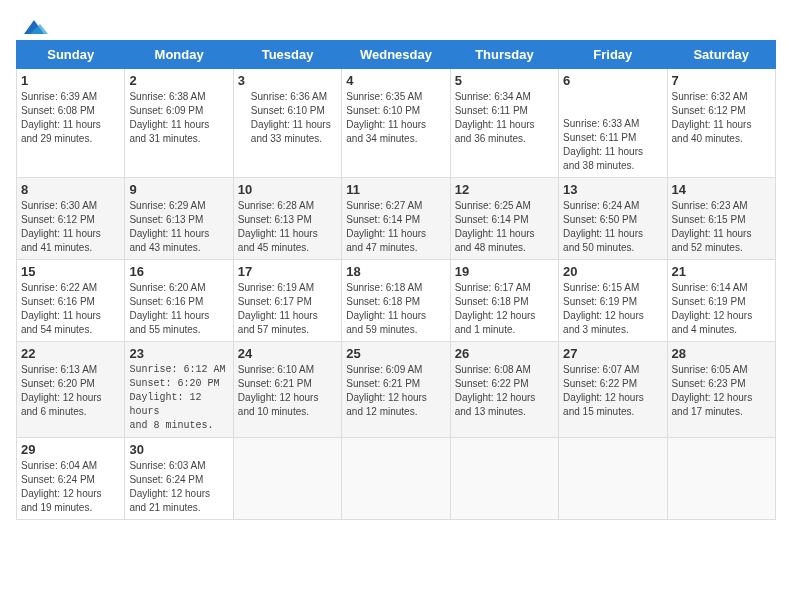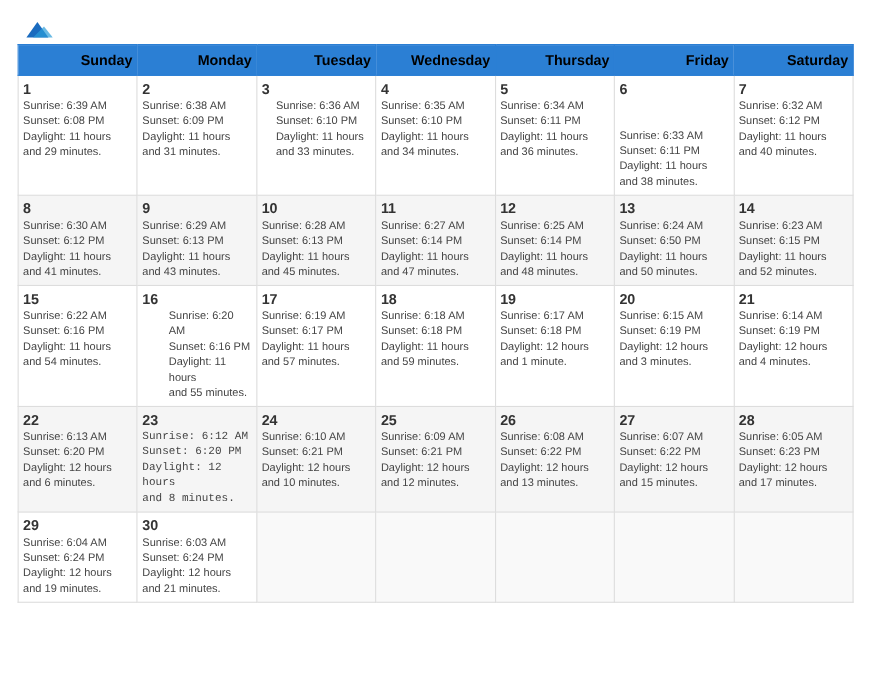--- a/index.html
+++ b/index.html
@@ -33,23 +33,23 @@
       font-size: 16px;
       color: #555;
     }
     table {
       width: 100%;
       border-collapse: collapse;
       font-size: 11px;
     }
     thead tr th {
       background-color: #2b7fd4;
-      color: #000000;
+      color: #ffffff;
       padding: 6px 4px;
-      text-align: right;
+      text-align: center;
       font-size: 13px;
       font-weight: bold;
       border: 1px solid #2b7fd4;
     }
     tbody tr td {
       border: 1px solid #ddd;
       vertical-align: top;
       padding: 4px;
       width: 14.28%;
       min-height: 70px;
@@ -212,21 +212,21 @@
       <tr>
         <td>
           <span class="day-num">15</span>
           <div class="day-info" style="white-space: pre-line;">Sunrise: 6:22 AM
 Sunset: 6:16 PM
 Daylight: 11 hours
 and 54 minutes.</div>
         </td>
         <td>
           <span class="day-num">16</span>
-          <div class="day-info" style="white-space: pre-line; margin-left: 24px;">Sunrise: 6:20 AM
+          <div class="day-info" style="white-space: pre-line;">Sunrise: 6:20 AM
 Sunset: 6:16 PM
 Daylight: 11 hours
 and 55 minutes.</div>
         </td>
         <td>
           <span class="day-num">17</span>
           <div class="day-info" style="white-space: pre-line;">Sunrise: 6:19 AM
 Sunset: 6:17 PM
 Daylight: 11 hours
 and 57 minutes.</div>

